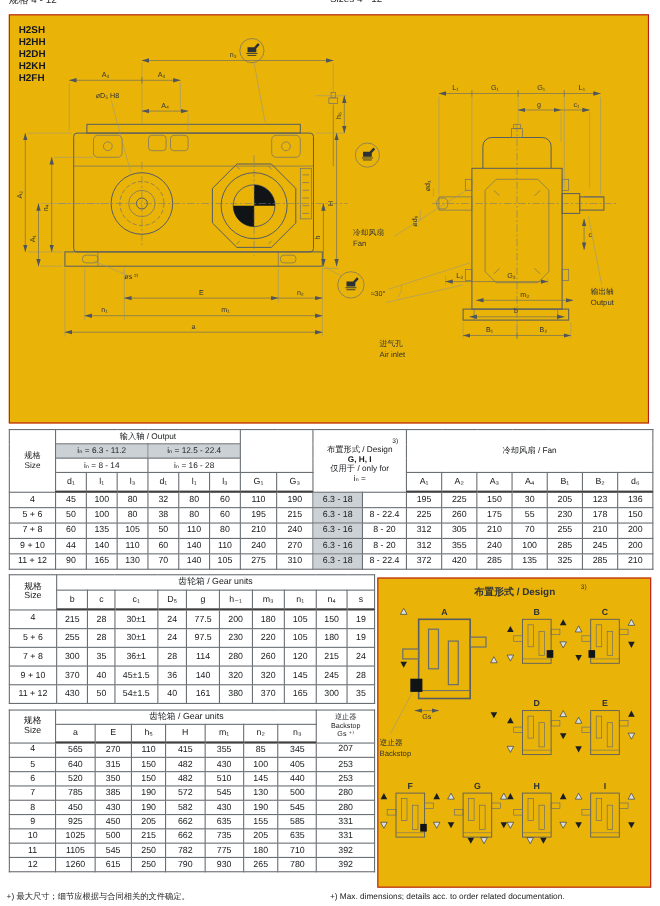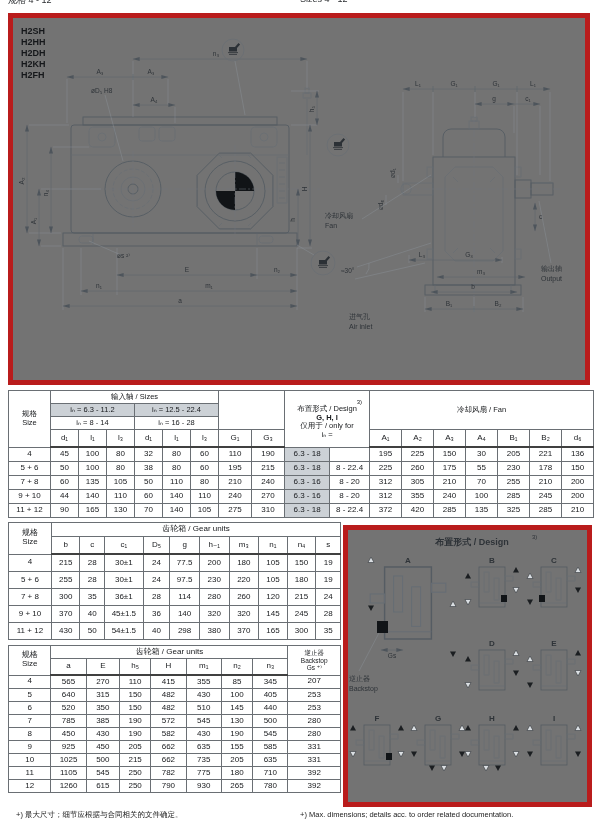--- a/index.html
+++ b/index.html
@@ -4,21 +4,21 @@
 <style>
   html,body{margin:0;padding:0}
   body{width:600px;height:824px;position:relative;background:#fff;color:#17191c;
        font-family:"Liberation Sans","DejaVu Sans",sans-serif;overflow:hidden}
   .abs{position:absolute}
   
   #topcap{top:-6px;left:0;width:600px;height:13px;font-size:9px;color:#2a2d30;overflow:hidden}
   #topcap .l{position:absolute;left:8px;top:0}
   #topcap .r{position:absolute;left:300px;top:0}
   
-  .panel{background:#737373;border:5px solid #b91c1c;box-sizing:border-box}
+  .panel{background:#eab308;border:1px solid #b91c1c;box-sizing:border-box}
   #gpanel{left:8px;top:13px;width:582px;height:372px}
   #dpanel{left:343px;top:525px;width:249px;height:282px}
   svg{display:block}
   svg text{fill:#2e3338;font-family:"Liberation Sans","DejaVu Sans",sans-serif}
   .mdl{font-size:9px;font-weight:bold;fill:#15171a}
   .dl{font-size:6.5px}
   .cjk{font-size:7px}
   .hs{fill:none;stroke:#555c63;stroke-width:0.9}
   .hs2{fill:none;stroke:#666d74;stroke-width:0.6}
   .cl{fill:none;stroke:#70777e;stroke-width:0.5;stroke-dasharray:7,2,2,2}
@@ -42,21 +42,21 @@
   .t2 thead tr.last th{height:16px}
   .t3 td{height:12px}
   .t3 thead th{height:12px}
   .t3 thead tr.last th{height:15px}
   .design-h{font-size:7px;line-height:1.15}
   .design-h .sup{text-align:right;font-size:6px;padding-right:6px}
   .design-h .b{font-weight:bold}
   .bkh{font-size:6.5px;line-height:1.2}
   
   .fn{position:absolute;top:810px;font-size:7.5px;color:#222}
-  #fncn{left:16px}
+  #fncn{left:6px}
   #fnen{left:300px}
   .sa{fill:#1b1e21}
   .ha{fill:#dbdfe3;stroke:#33383d;stroke-width:0.6}
   .mini-letter{font-size:8px;font-weight:bold;text-anchor:middle}
 </style>
 </head>
 <body>
 
 <div id="topcap" class="abs">
   <span class="l">规格 4 - 12</span>
@@ -265,21 +265,21 @@
     <col style="width:32px">
       <col style="width:32px">
       <col style="width:32px">
   </colgroup>
   <thead>
     <tr>
       <th rowspan="4">
         <div>规格</div>
           <div>Size</div>
       </th>
-      <th colspan="6">输入轴 / Sizes</th>
+      <th colspan="6">输入轴 / Output</th>
       <th colspan="2" rowspan="3"></th>
       <th colspan="2" rowspan="4" class="design-h">
         <div class="sup">3)</div>
         <div>布置形式 / Design</div>
         <div class="b">G, H, I</div>
         <div>仅用于 / only for</div>
         <div>iₙ =</div>
       </th>
       <th colspan="7" rowspan="3">冷却风扇 / Fan</th>
     </tr>
@@ -321,21 +321,21 @@
       <td>60</td>
       <td>110</td>
       <td>190</td>
       <td class="shade">6.3 - 18</td>
       <td></td>
       <td>195</td>
       <td>225</td>
       <td>150</td>
       <td>30</td>
       <td>205</td>
-      <td>221</td>
+      <td>123</td>
       <td>136</td>
     </tr>
       <tr>
       <td class="sz">5 + 6</td>
       <td>50</td>
       <td>100</td>
       <td>80</td>
       <td>38</td>
       <td>80</td>
       <td>60</td>
@@ -502,21 +502,21 @@
       <td>145</td>
       <td>245</td>
       <td>28</td>
     </tr>
       <tr>
       <td class="sz">11 + 12</td>
       <td>430</td>
       <td>50</td>
       <td>54±1.5</td>
       <td>40</td>
-      <td>298</td>
+      <td>161</td>
       <td>380</td>
       <td>370</td>
       <td>165</td>
       <td>300</td>
       <td>35</td>
     </tr>
     </tbody>
 </table>
 
 <table class="tbl t3 abs" style="left:8px;top:645px;width:333px">

